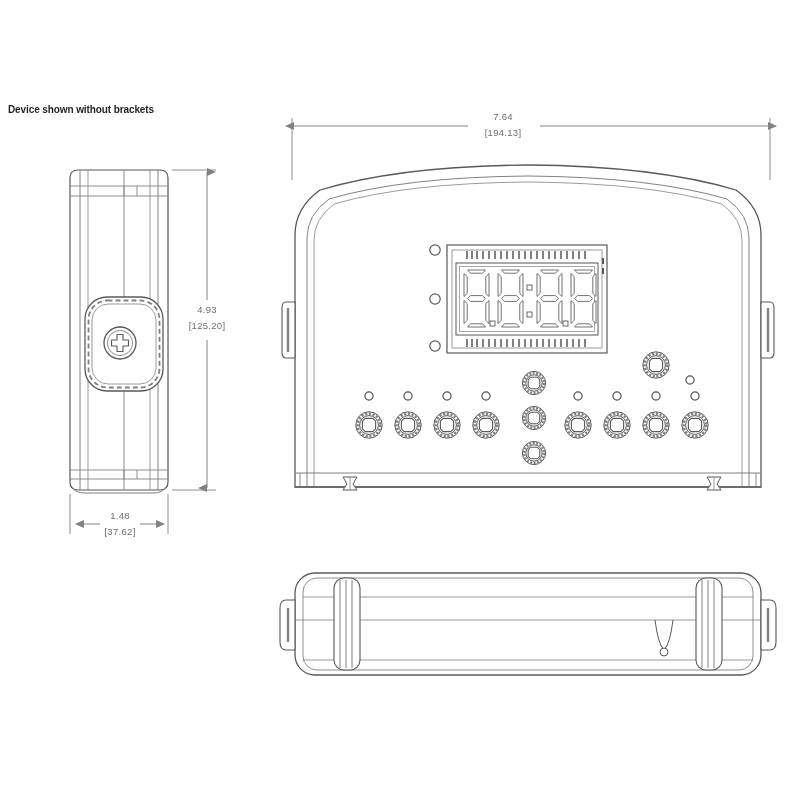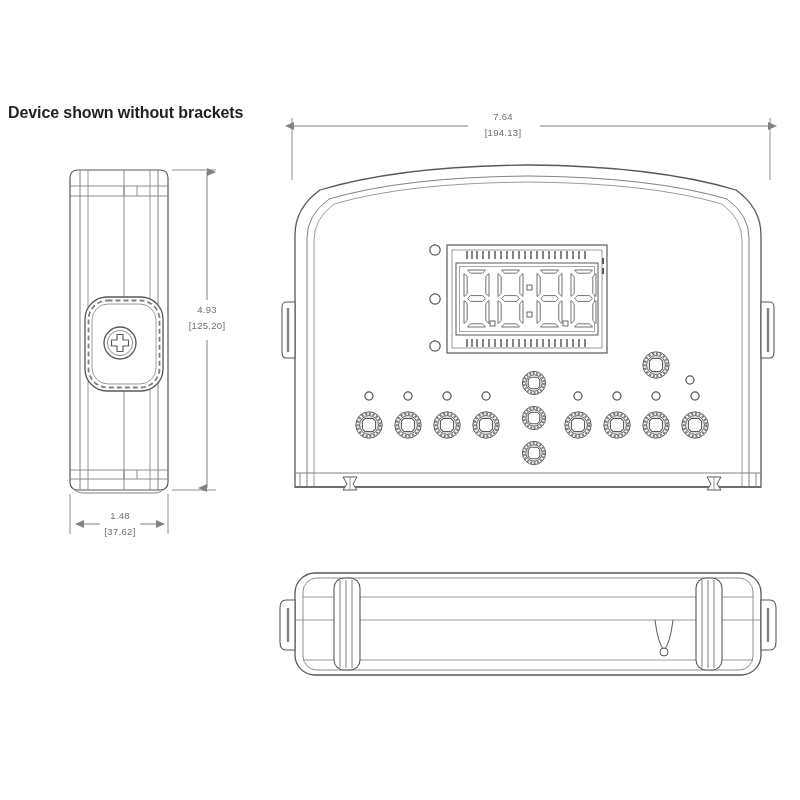--- a/index.html
+++ b/index.html
@@ -7,21 +7,21 @@
     width:800px;height:800px;
     background:#ffffff;
     font-family:"Liberation Sans", sans-serif;
     position:relative;
     overflow:hidden;
   }
   #stage{position:absolute;inset:0;}
   .note{
     position:absolute;
     left:8px;top:104px;
-    font-size:16px;
+    font-size:10px;
     font-weight:bold;
     color:#231f20;
     letter-spacing:-0.1px;
     white-space:nowrap;
   }
   svg{position:absolute;left:0;top:0;}
   .dimtext{
     font-family:"Liberation Sans", sans-serif;
     font-size:9.5px;
     fill:#6d6e71;

